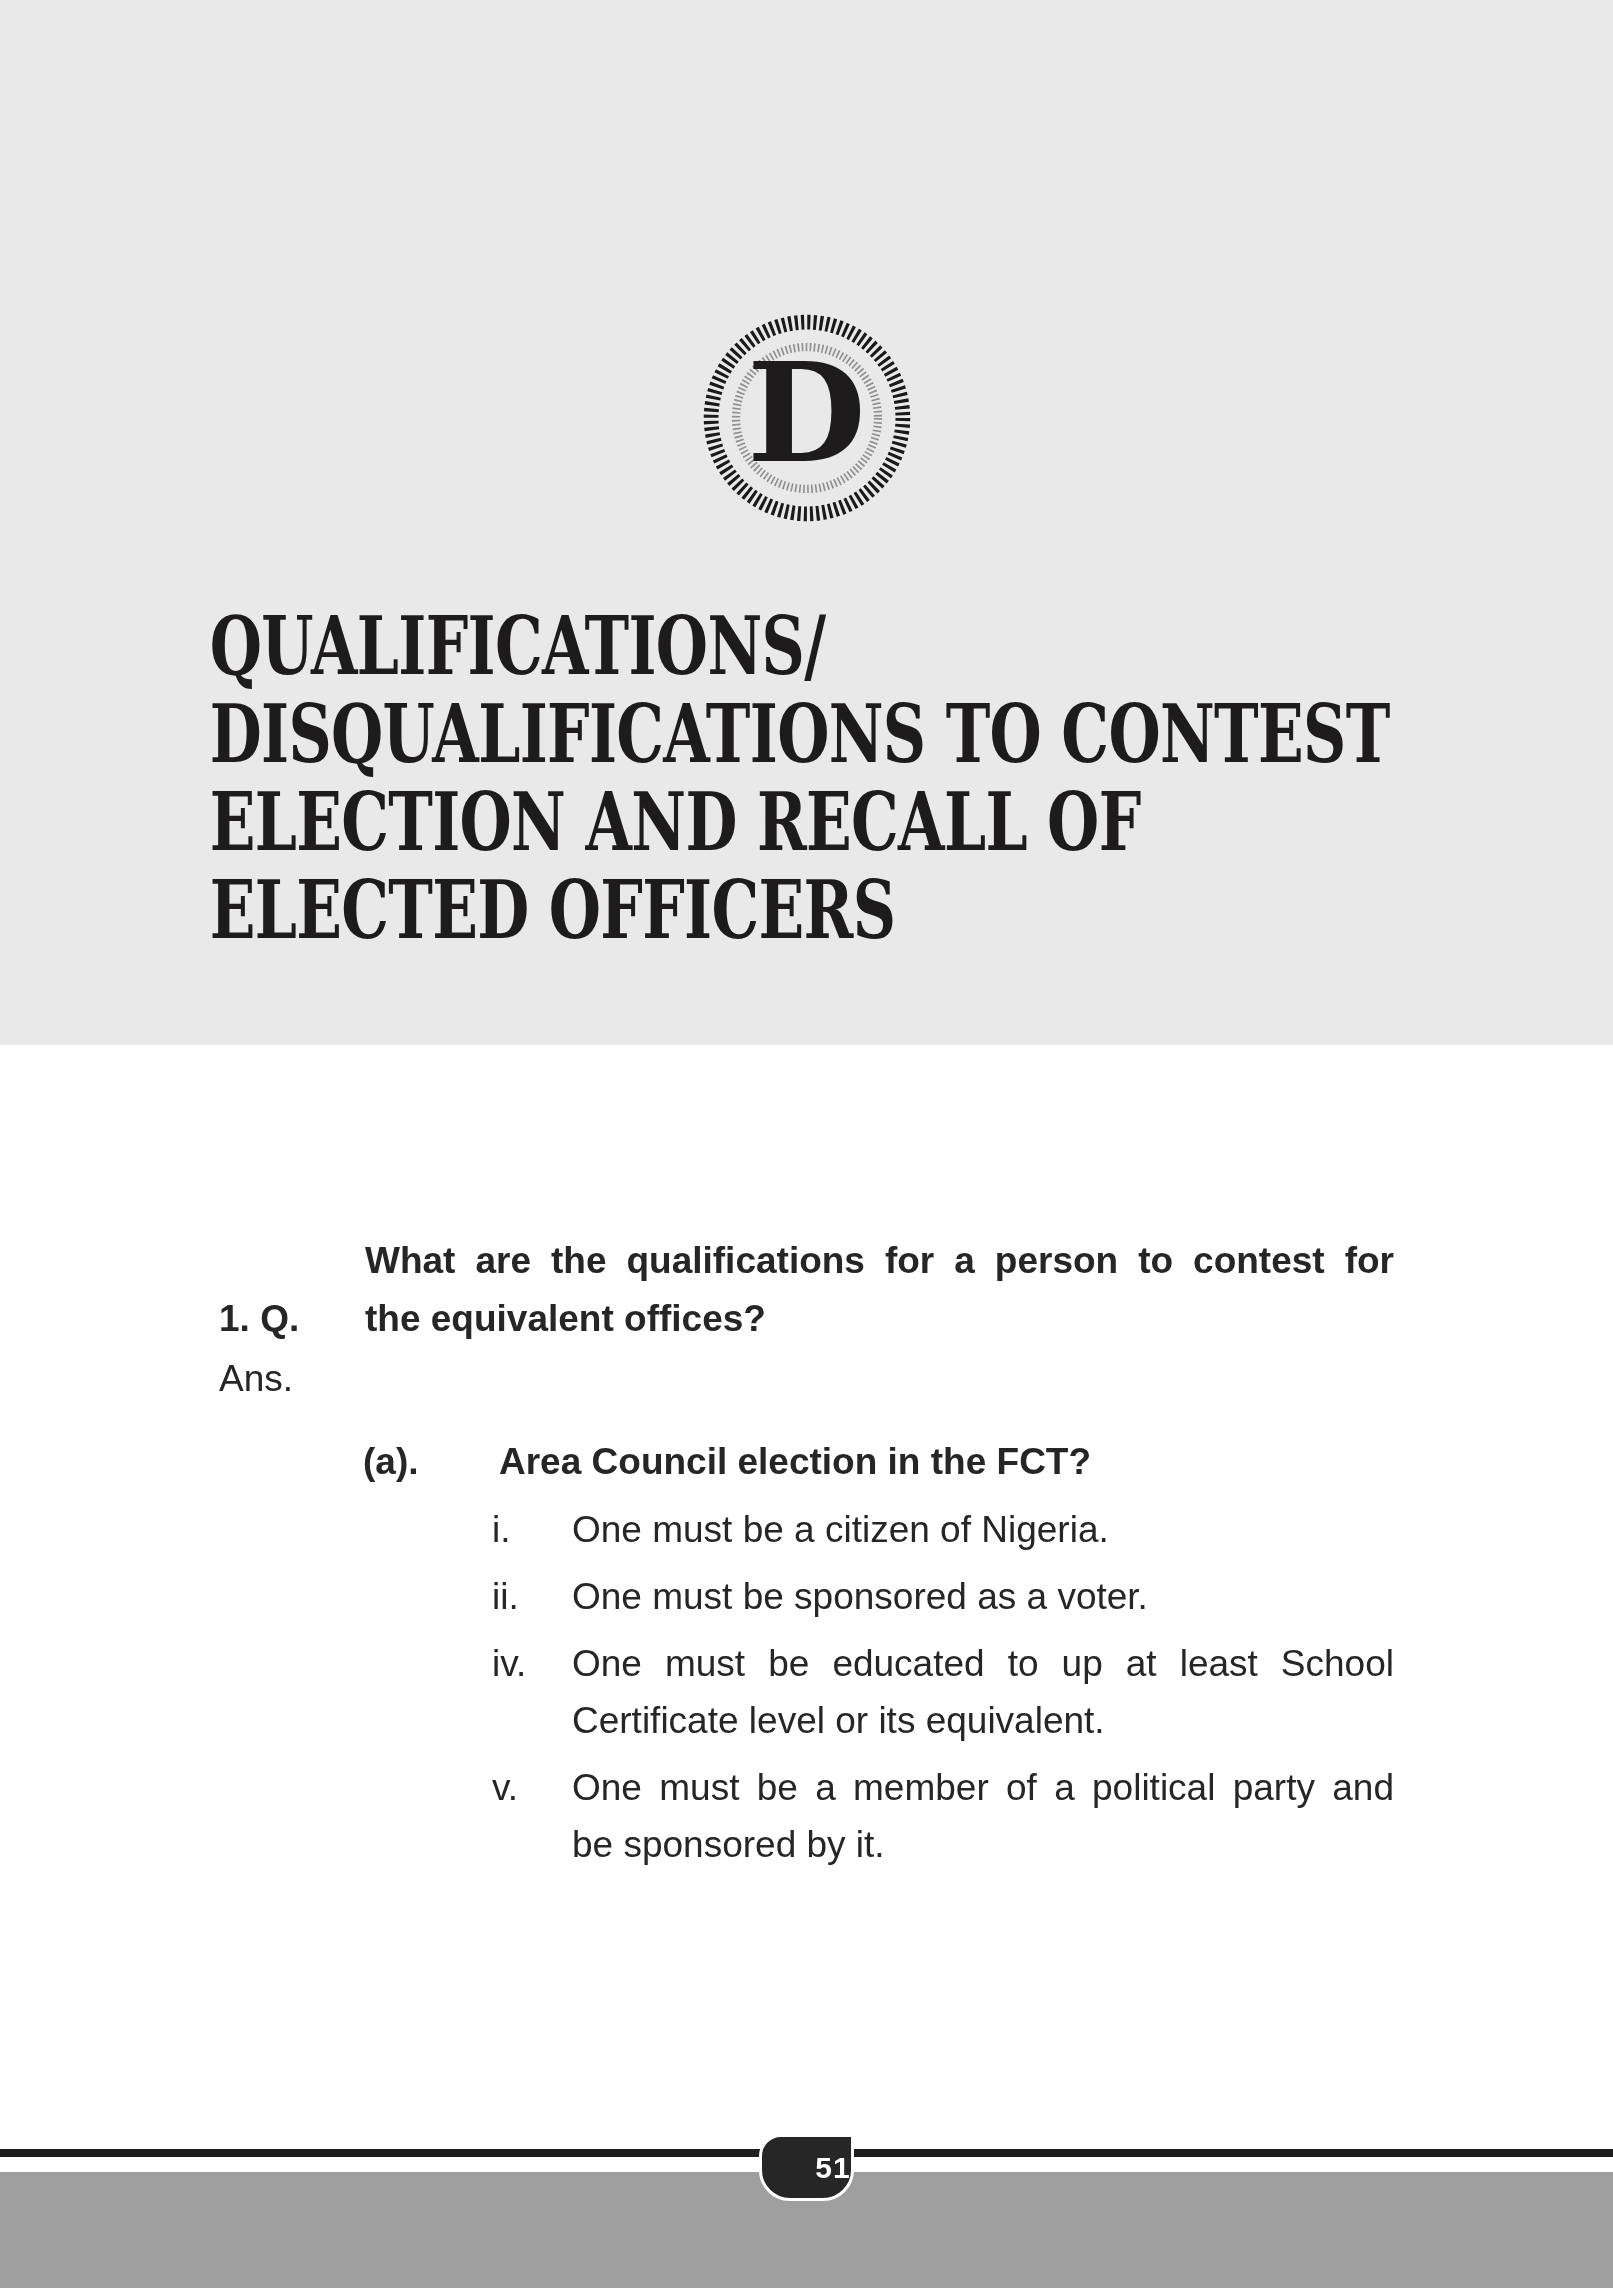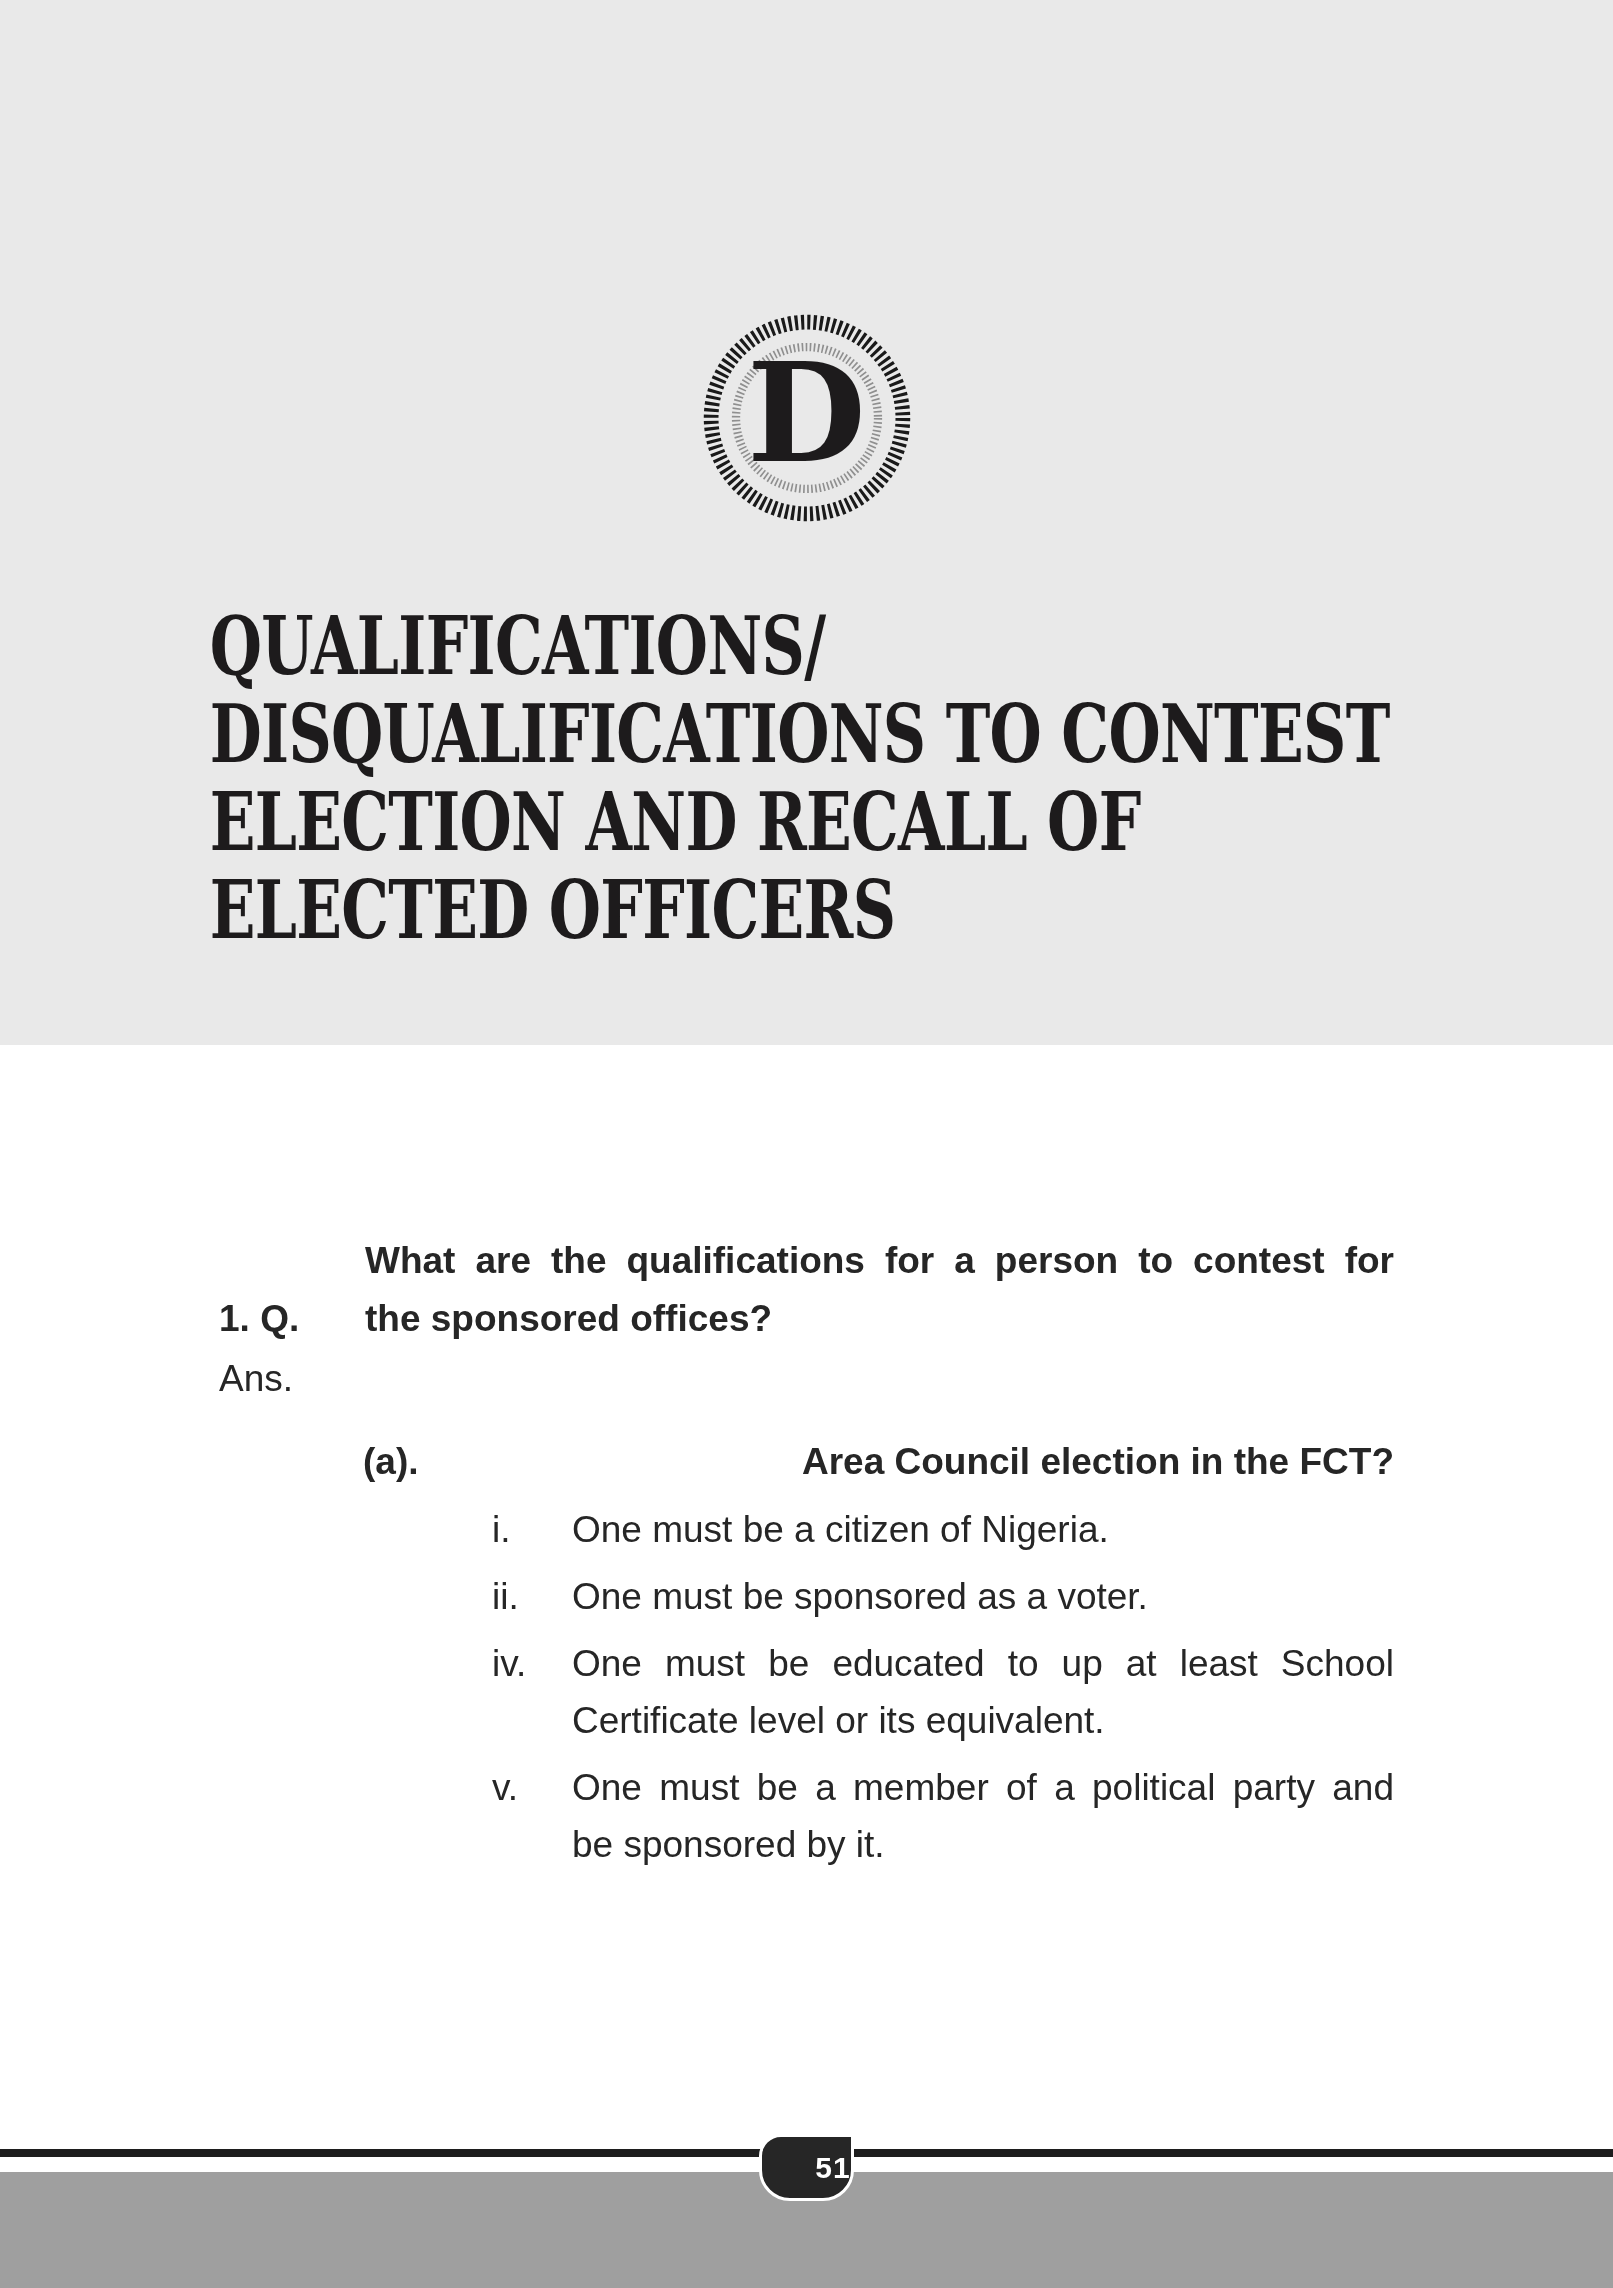--- a/index.html
+++ b/index.html
@@ -56,21 +56,21 @@
     font-size:37px;line-height:58px;
   }
   .q-row{display:flex;align-items:flex-end;font-weight:700;}
   .q-label{flex:0 0 146px;}
   .q-text{flex:1 1 auto;margin:0;}
   .jline{display:block;text-align:justify;text-align-last:justify;}
   .lline{display:block;text-align:left;}
   .ans-label{margin-top:1.8px;font-weight:400;}
   .sub-row{margin-top:25px;margin-left:144px;display:flex;font-weight:700;}
   .sub-label{flex:0 0 136px;}
-  .sub-heading{flex:1 1 auto;text-align:right;}
+  .sub-heading{flex:1 1 auto;}
   .items{margin-top:10px;margin-left:273px;}
   .item-row{display:flex;align-items:flex-start;line-height:57px;margin-bottom:10px;}
   .item-marker{flex:0 0 80px;}
   .item-text{flex:1 1 auto;}
 
   
   .footer-rule{
     position:absolute;top:2149px;left:0;right:0;height:8.3px;
     background:var(--footer-rule);
   }
@@ -112,21 +112,21 @@
       <span class="title-line">ELECTED OFFICERS</span>
     </h1>
   </header>
 
   <main class="page-content">
 
     <div class="q-row">
       <span class="q-label">1. Q.</span>
       <p class="q-text">
         <span class="jline">What are the qualifications for a person to contest for</span>
-        <span class="lline">the sponsored offices?</span>
+        <span class="lline">the equivalent offices?</span>
       </p>
     </div>
 
     <div class="ans-label">Ans.</div>
 
     <div class="sub-row">
       <span class="sub-label">(a).</span>
       <span class="sub-heading">Area Council election in the FCT?</span>
     </div>
 

